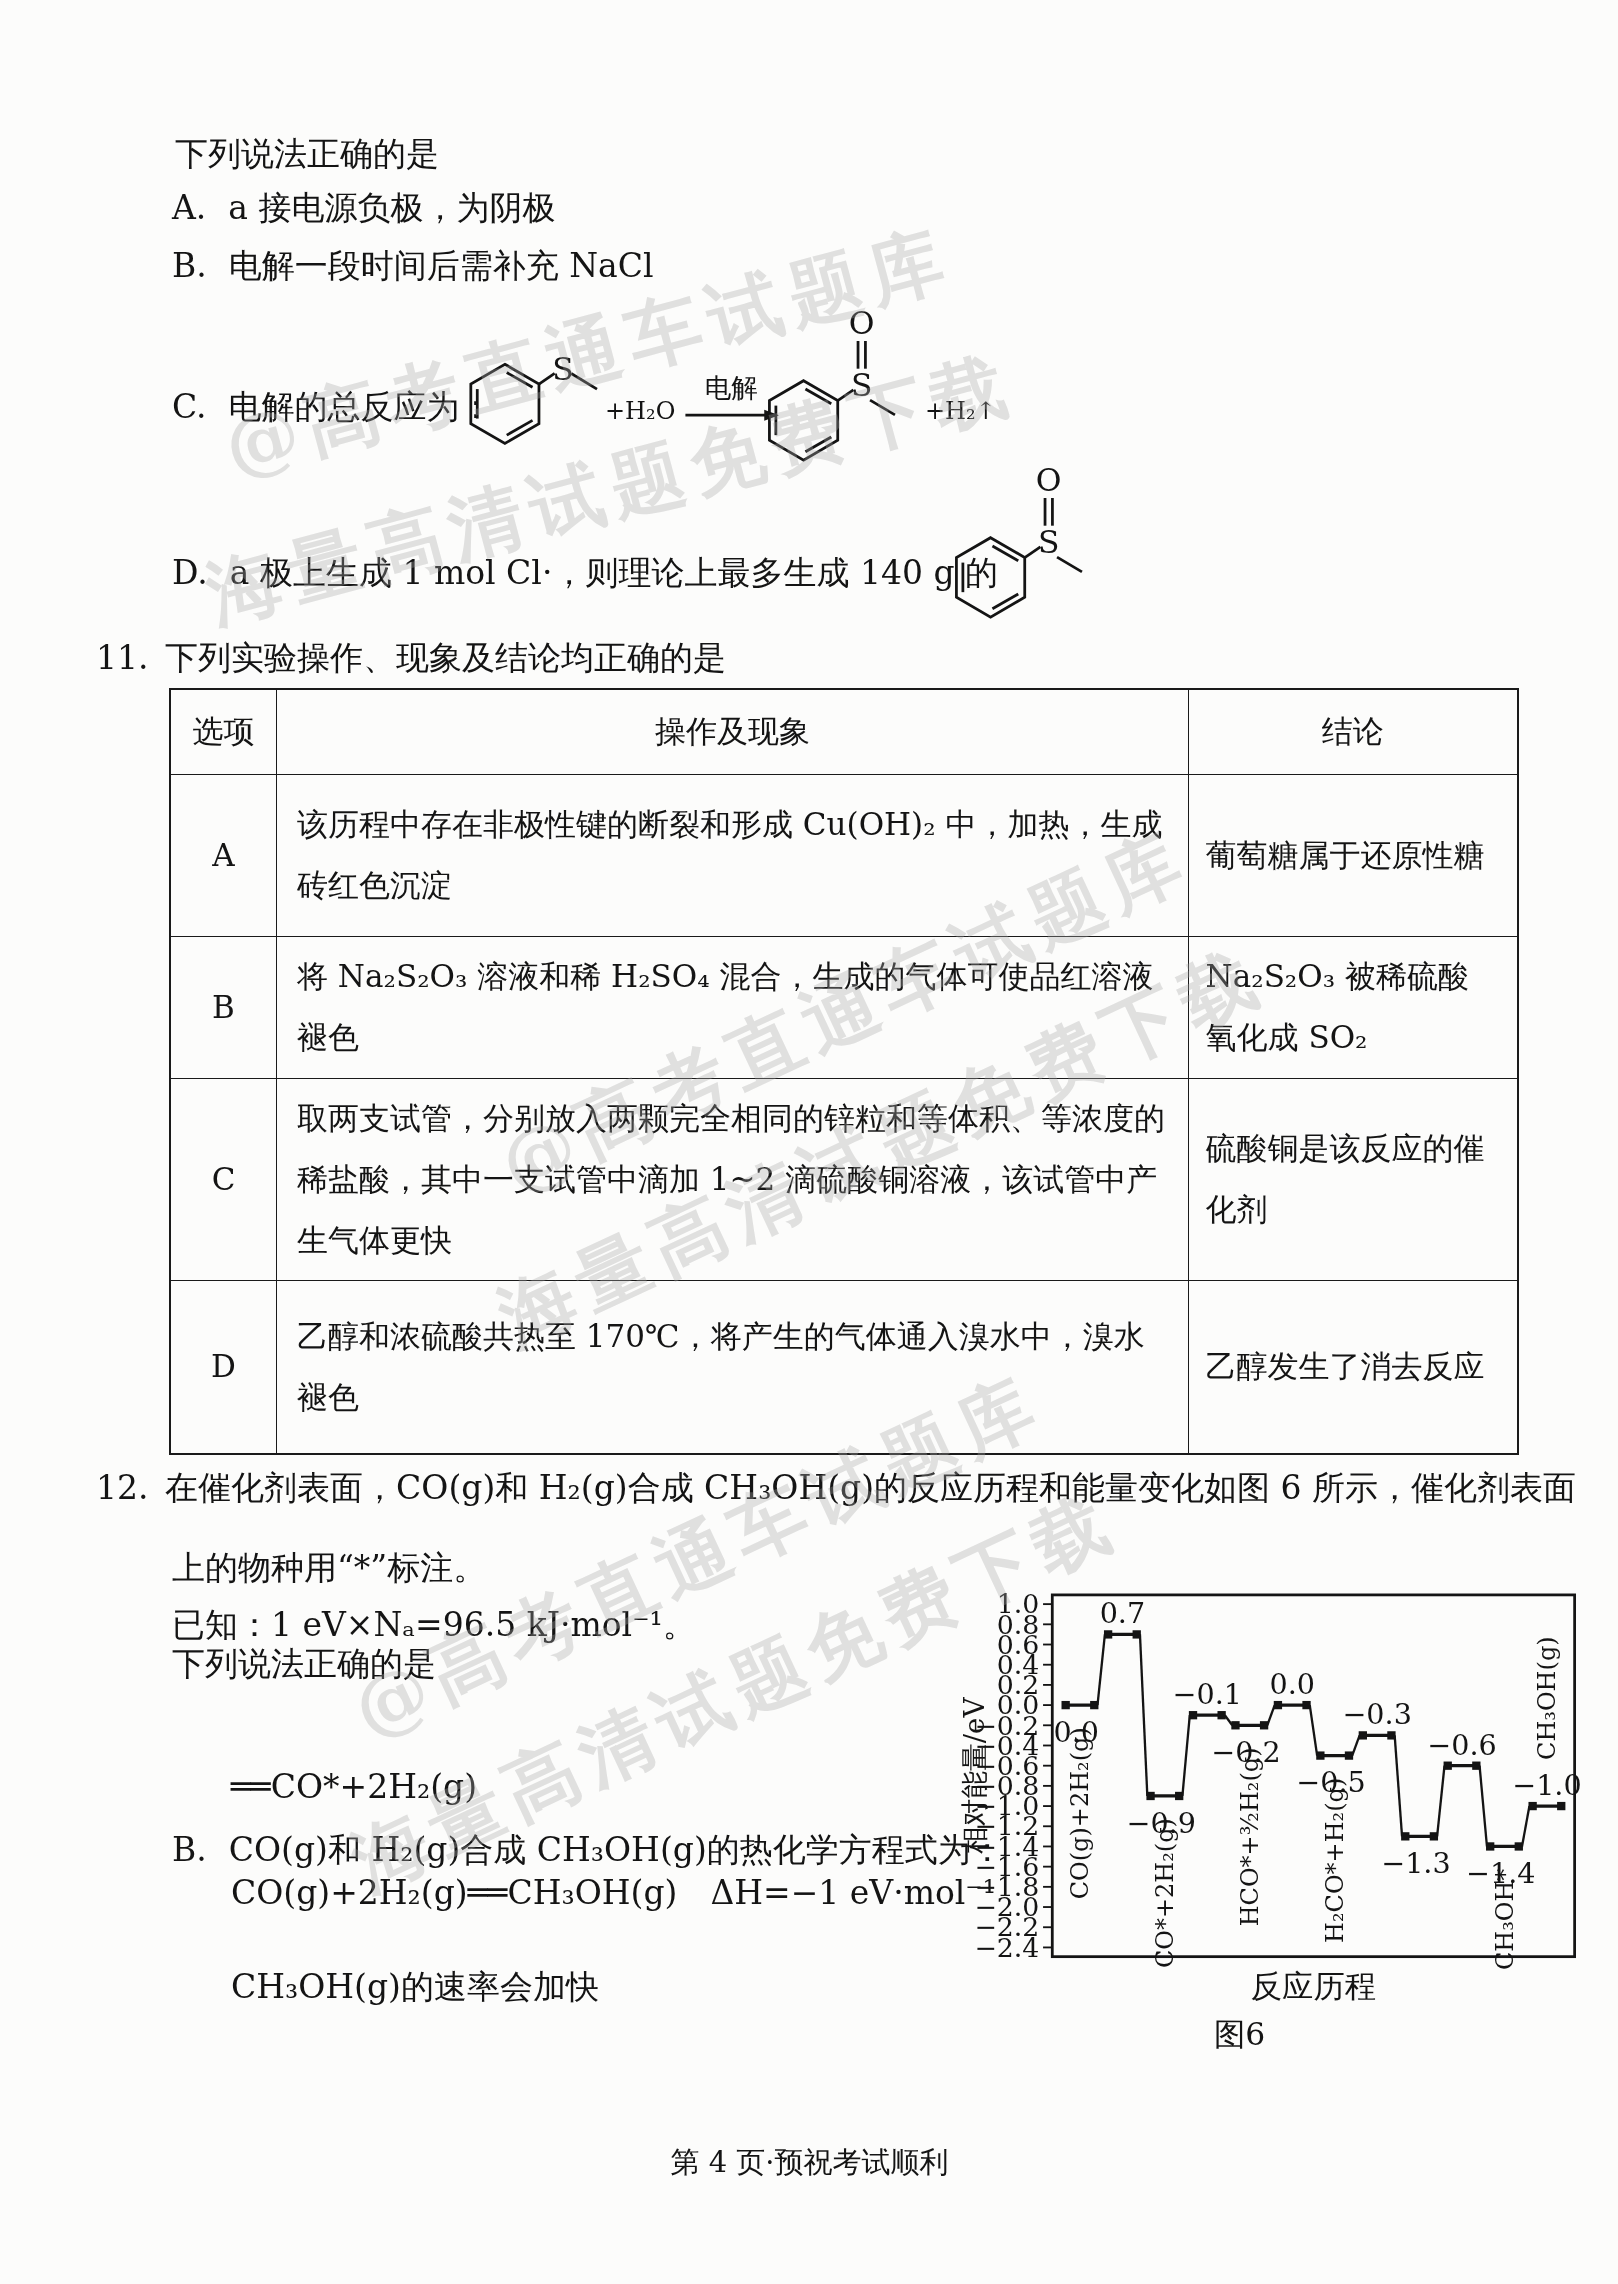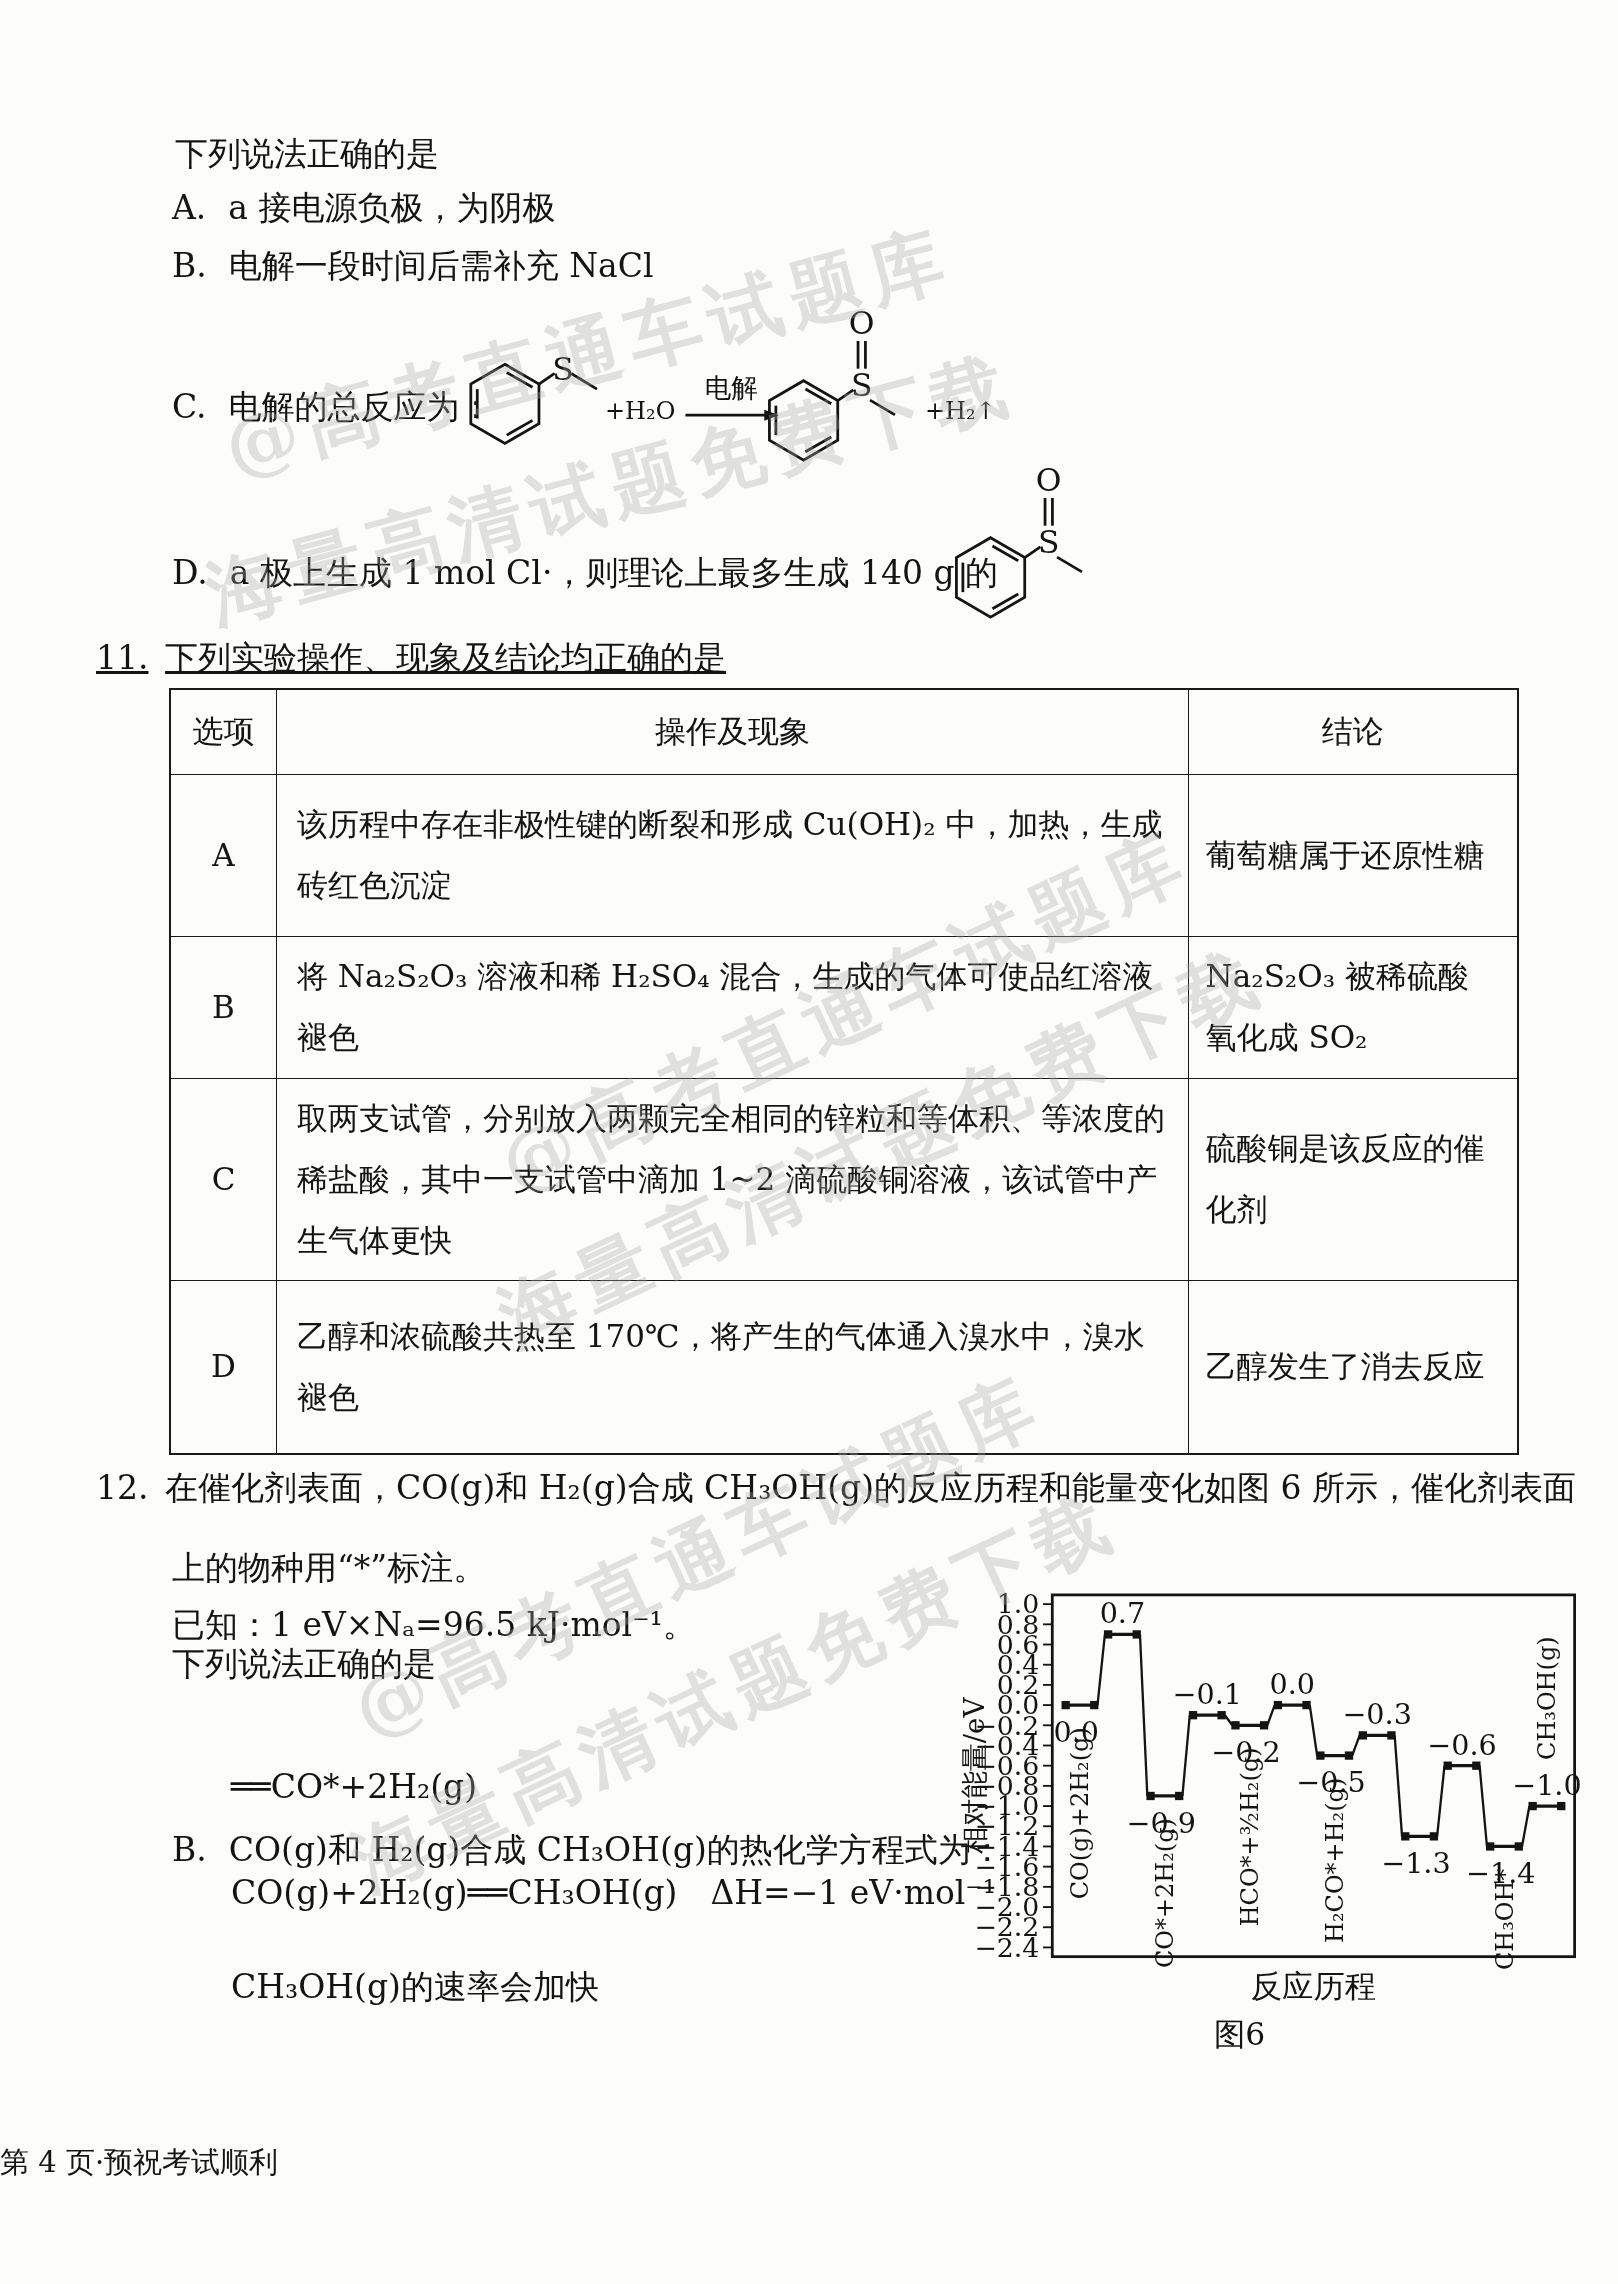--- a/index.html
+++ b/index.html
@@ -38,21 +38,21 @@
   .col-op{width:912px;}
   .col-con{width:329px;}
   td.op{padding:0 20px;}
   td.con{padding:0 16.6px;}
   th{text-align:center;}
   
   .struct line,.struct path{stroke:#141414;stroke-width:3;fill:none;}
   .struct text{fill:#141414;font-size:34px;font-family:"DejaVu Serif",serif;}
   .eqtxt{position:absolute;font-size:24px;white-space:nowrap;}
   #chart-box{position:absolute;left:960px;top:1580px;width:646px;height:494px;}
-  #footer{position:absolute;left:0;top:2143px;width:100%;text-align:left;font-size:29px;}
+  #footer{position:absolute;left:0;top:2143px;width:100%;text-align:center;font-size:29px;}
 </style>
 </head>
 <body>
 
 <div id="page">
 
   <div class="wm" style="left:231px;top:277px;transform:rotate(-15deg);">
     <div>@高考直通车试题库</div>
     <div style="margin-left:-55px;">海量高清试题免费下载</div>
   </div>
@@ -122,21 +122,21 @@
     <line x1="43" y1="154" x2="43" y2="122"></line>
     <line x1="103" y1="156" x2="75" y2="172"></line>
     <line x1="110" y1="116.5" x2="127" y2="105"></line>
     <text x="136" y="112" text-anchor="middle">S</text>
     <text x="136" y="44" text-anchor="middle">O</text>
     <line x1="132" y1="52" x2="132" y2="82"></line>
     <line x1="140" y1="52" x2="140" y2="82"></line>
     <line x1="145" y1="116" x2="172" y2="132"></line>
   </svg>
 
-  <div class="t" style="left:96px;top:637px;text-decoration:underline;">
+  <div class="t" style="left:96px;top:637px;">
     <span class="num">11.</span><span>下列实验操作、现象及结论均正确的是</span>
   </div>
 
   <table id="exp-table">
     <colgroup>
         <col class="col-opt">
         <col class="col-op">
         <col class="col-con">
       </colgroup>
     <tbody>

